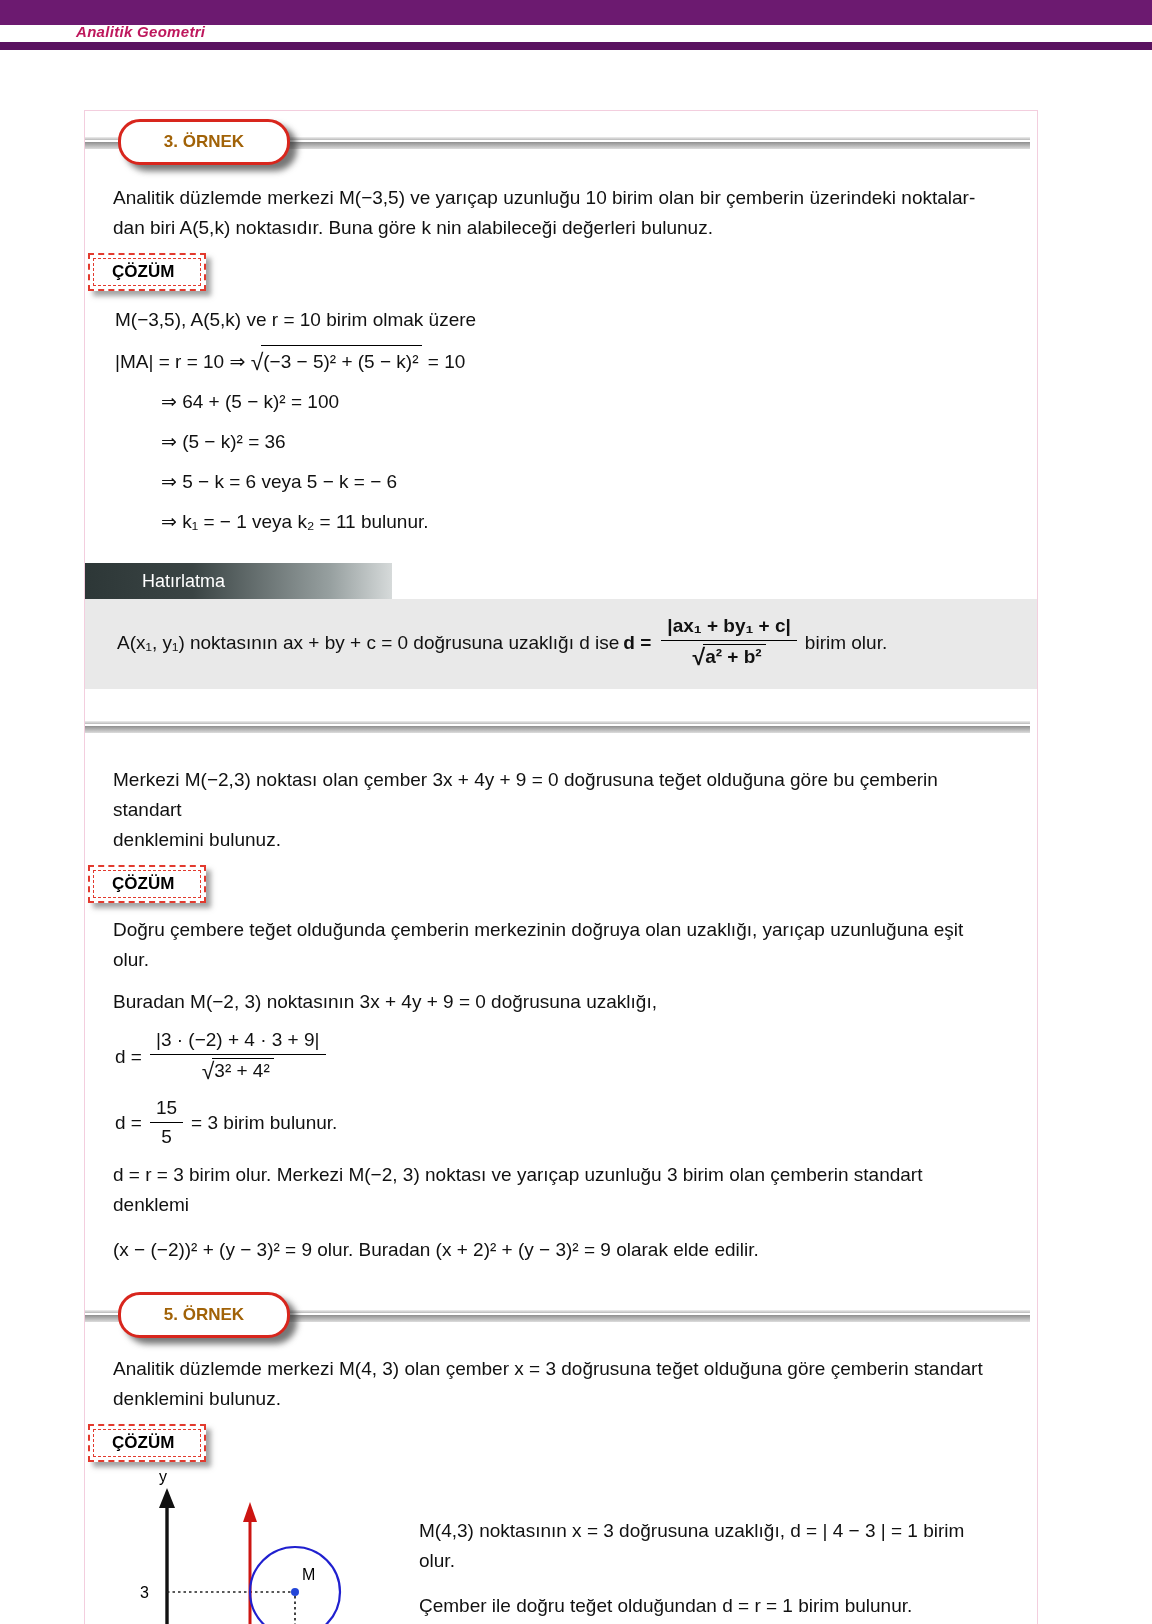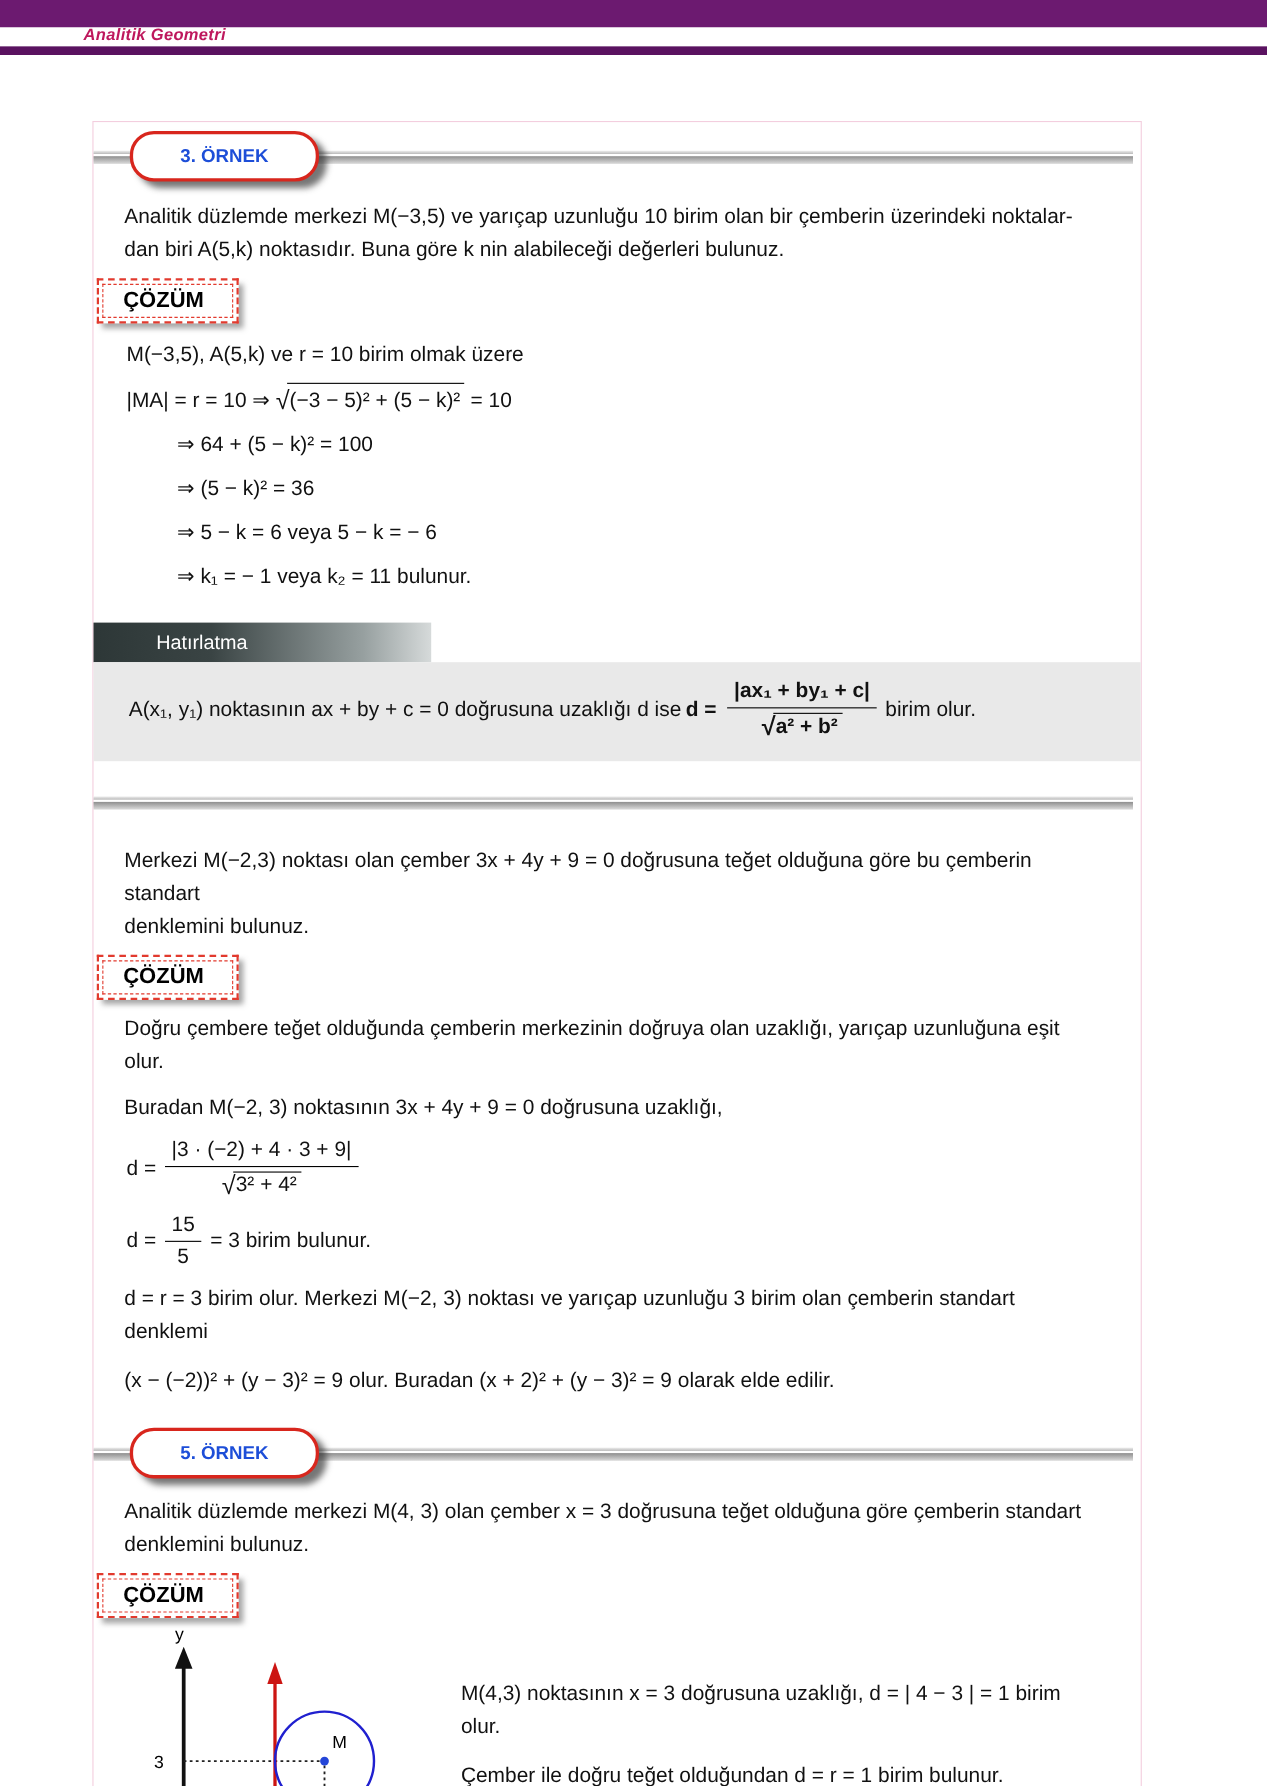--- a/index.html
+++ b/index.html
@@ -21,28 +21,28 @@
     position:relative;box-sizing:border-box;padding-bottom:6px;
   }
   
   .ex-header{position:relative;height:52px;}
   .rules{position:absolute;left:0;right:7px;top:20px;}
   .rule-thin{height:3px;background:linear-gradient(#eeeeee,#b9b9b9);margin-bottom:2px;}
   .rule-thick{height:7px;background:linear-gradient(#8e8e8e,#dcdcdc);}
   .pill{
     position:absolute;left:33px;top:2px;width:166px;height:40px;background:#fff;
     border:3px solid #d8261d;border-radius:22px;display:flex;align-items:center;
-    justify-content:center;color:#1d4ed8;font-weight:bold;font-size:17px;
+    justify-content:center;color:#a16207;font-weight:bold;font-size:17px;
     box-shadow:7px 6px 6px rgba(45,45,45,.65);
   }
   
   .cozum{
     display:inline-block;margin:10px 0 0 3px;background:#fff;
     border:2px dashed #e23a2e;outline:1px dashed #e23a2e;outline-offset:-6px;
-    padding:7px 30px 7px 22px;font-weight:bold;font-size:20px;color:#000;
+    padding:7px 30px 7px 22px;font-weight:bold;font-size:17px;color:#000;
     box-shadow:5px 5px 5px rgba(90,90,90,.55);
   }
   
   .para{margin:12px 34px 0 28px;font-size:19px;line-height:30px;}
   .math{margin:10px 34px 0 30px;font-size:19px;line-height:30px;}
   .indent{margin-left:76px;}
   .sqrt{display:inline-block;white-space:nowrap;}
   .rsym{font-size:23px;vertical-align:-2px;}
   .rbar{display:inline-block;border-top:1.7px solid #000;padding:1px 4px 0 2px;margin-left:-2px;}
   .frac{display:inline-flex;flex-direction:column;text-align:center;vertical-align:middle;margin:0 8px;}

